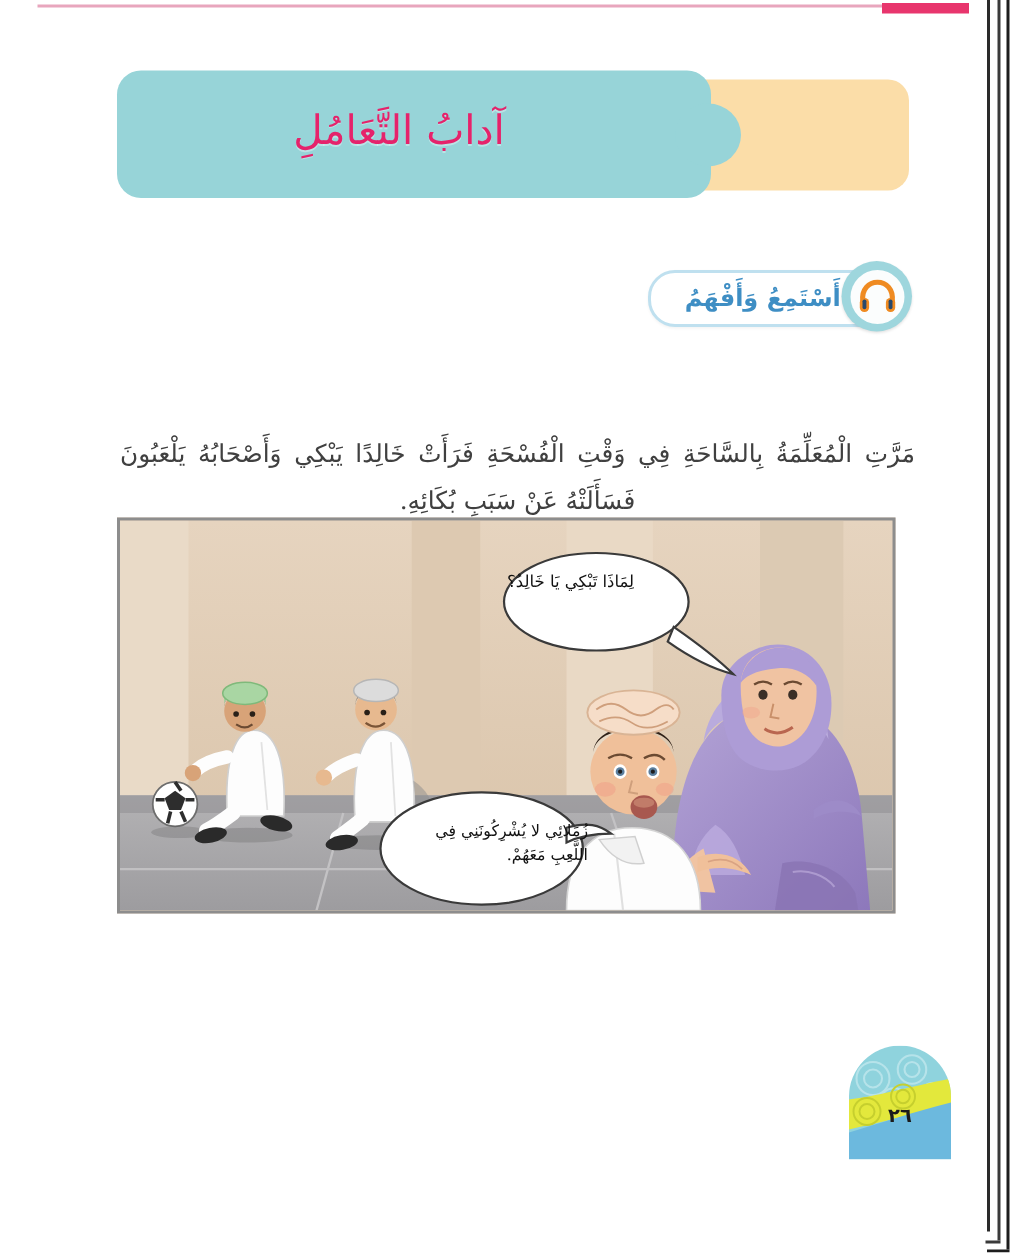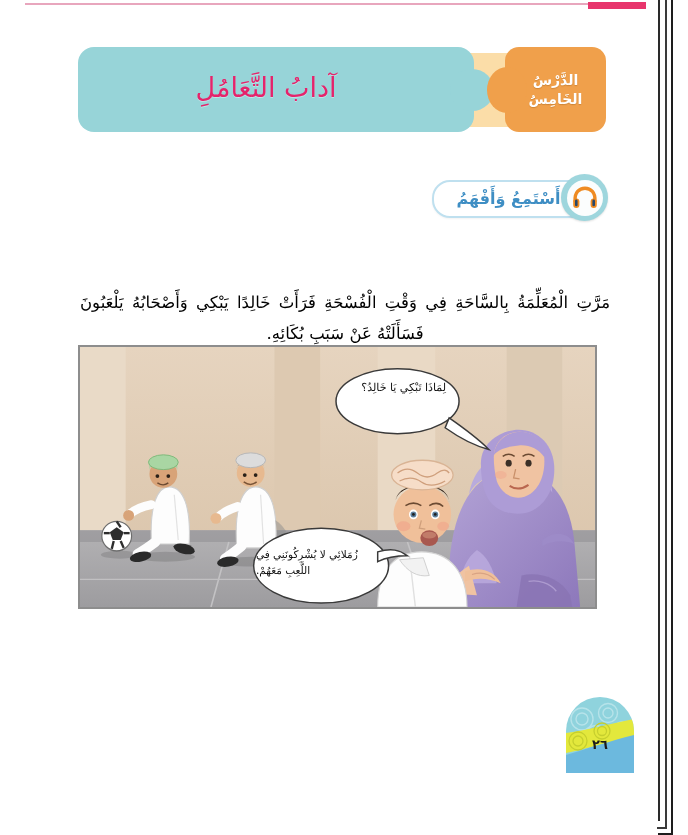--- a/index.html
+++ b/index.html
@@ -222,21 +222,21 @@
     align-items: center;
     justify-content: center;
   }
 
   
   .lesson-text {
     position: absolute;
     top: 248px;
     right: 78px;
     width: 530px;
-    color: #000000;
+    color: #404040;
     font-size: 16.5px;
     line-height: 1.85;
     text-align: justify;
     text-align-last: center;
     font-family: "DejaVu Serif", "Liberation Serif", serif;
     margin-top: 40px;
   }
 
   
   .illustration {
@@ -285,25 +285,20 @@
   <div class="page-edge-bottom2"></div>
 
   <div class="lesson-banner">
     <div class="banner-yellow"></div>
 
     <div class="banner-teal">
       <div class="banner-teal-knot"></div>
       <div class="banner-title">آدابُ التَّعَامُلِ</div>
     </div>
 
-    <div class="banner-orange">
-      <div class="banner-orange-knot"></div>
-      <span>الدَّرْسُ</span>
-      <span>الخَامِسُ</span>
-    </div>
   </div>
 
   <div class="listen-row">
     <div class="listen-pill">
       <span>أَسْتَمِعُ وَأَفْهَمُ</span>
     </div>
     <div class="listen-icon">
       <div class="listen-icon-inner">
         <svg width="26" height="24" viewBox="0 0 26 24" aria-hidden="true">
           <path d="M3.2 15 C2.2 6.6 7.4 2.2 13 2.2 C18.6 2.2 23.8 6.6 22.8 15" fill="none" stroke="#ef8b22" stroke-width="3.4" stroke-linecap="round"></path>
@@ -452,25 +447,25 @@
           <path d="M372 72 C392 86 404 96 412 104 C396 100 382 92 368 82 Z" fill="#ffffff" stroke="#3a3a3a" stroke-width="1.5"></path>
         </g>
 
         <g>
           <ellipse cx="243" cy="222" rx="68" ry="38" fill="#ffffff" stroke="#3a3a3a" stroke-width="1.5"></ellipse>
           <path d="M300 208 C314 204 322 206 330 212 C318 212 308 214 300 218 Z" fill="#ffffff" stroke="#3a3a3a" stroke-width="1.5"></path>
         </g>
       </g>
     </svg>
 
-    <div style="position:absolute; left:242px; top:34px; width:124px; text-align:right;
+    <div style="position:absolute; left:258px; top:34px; width:124px; text-align:left;
                 font-family:'DejaVu Serif','Liberation Serif',serif; font-size:11px; color:#111;
                 line-height:1.35; direction:rtl;">لِمَاذَا تَبْكِي يَا خَالِدُ؟</div>
 
-    <div style="position:absolute; left:176px; top:200px; width:136px; text-align:left;
+    <div style="position:absolute; left:176px; top:200px; width:136px; text-align:right;
                 font-family:'DejaVu Serif','Liberation Serif',serif; font-size:10.5px; color:#111;
                 line-height:1.5; direction:rtl;">
       <div>زُمَلائِي لا يُشْرِكُونَنِي فِي</div>
       <div>اللَّعِبِ مَعَهُمْ.</div>
     </div>
   </div>
 
   <div class="page-badge">
     <svg width="68" height="76" viewBox="0 0 68 76" aria-hidden="true">
       <defs>

